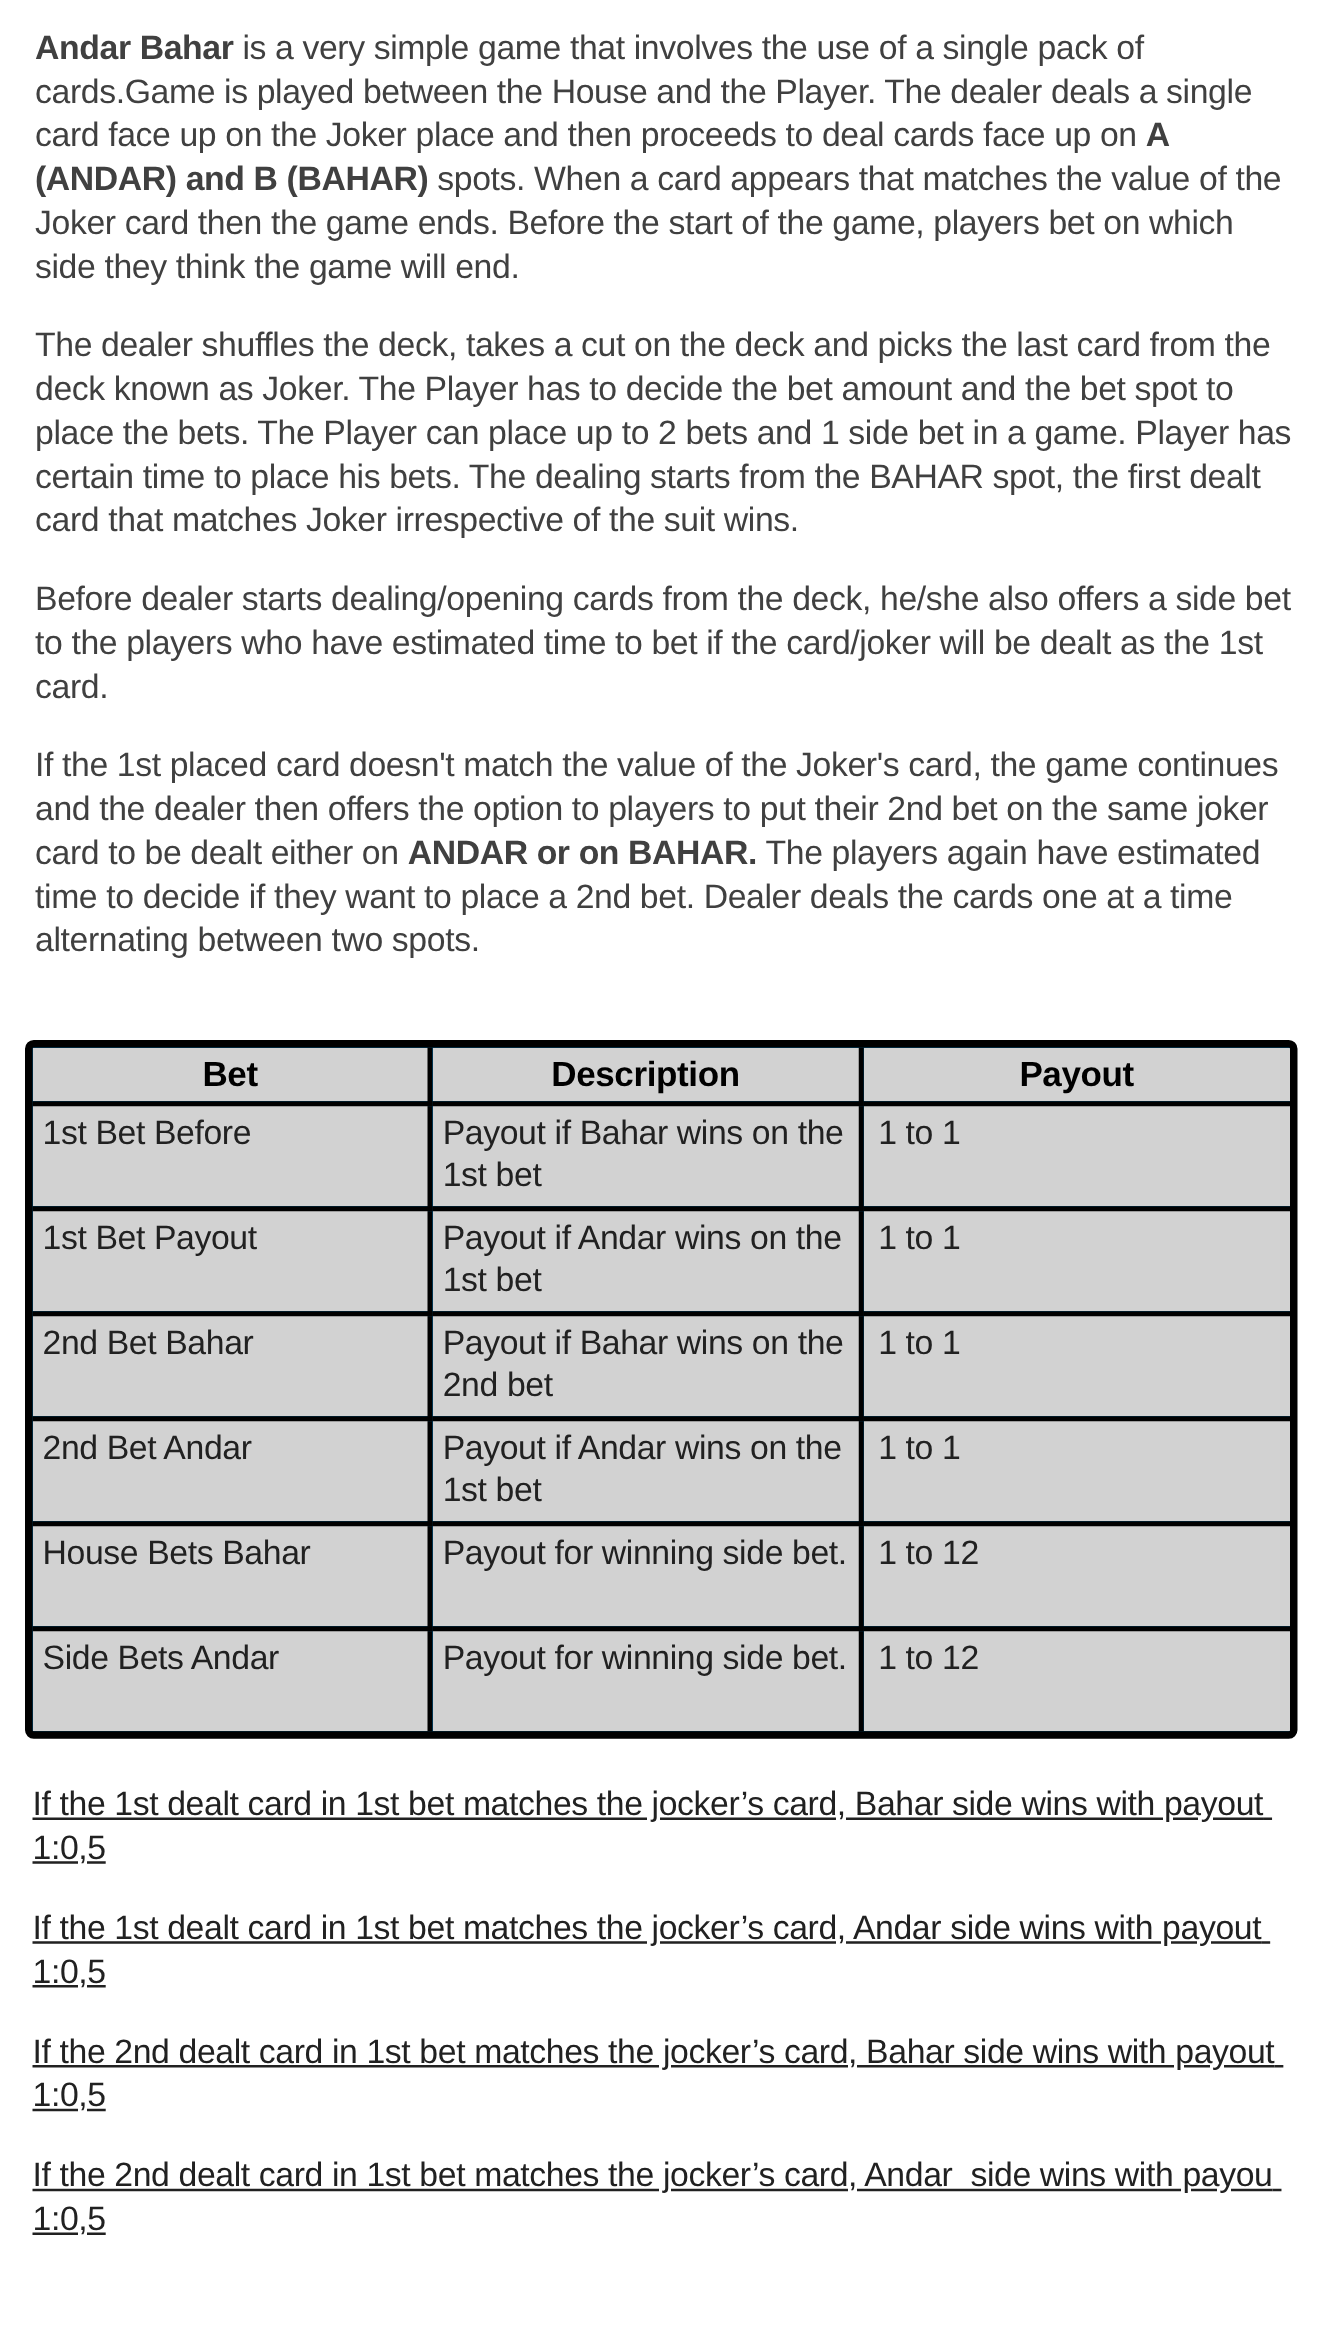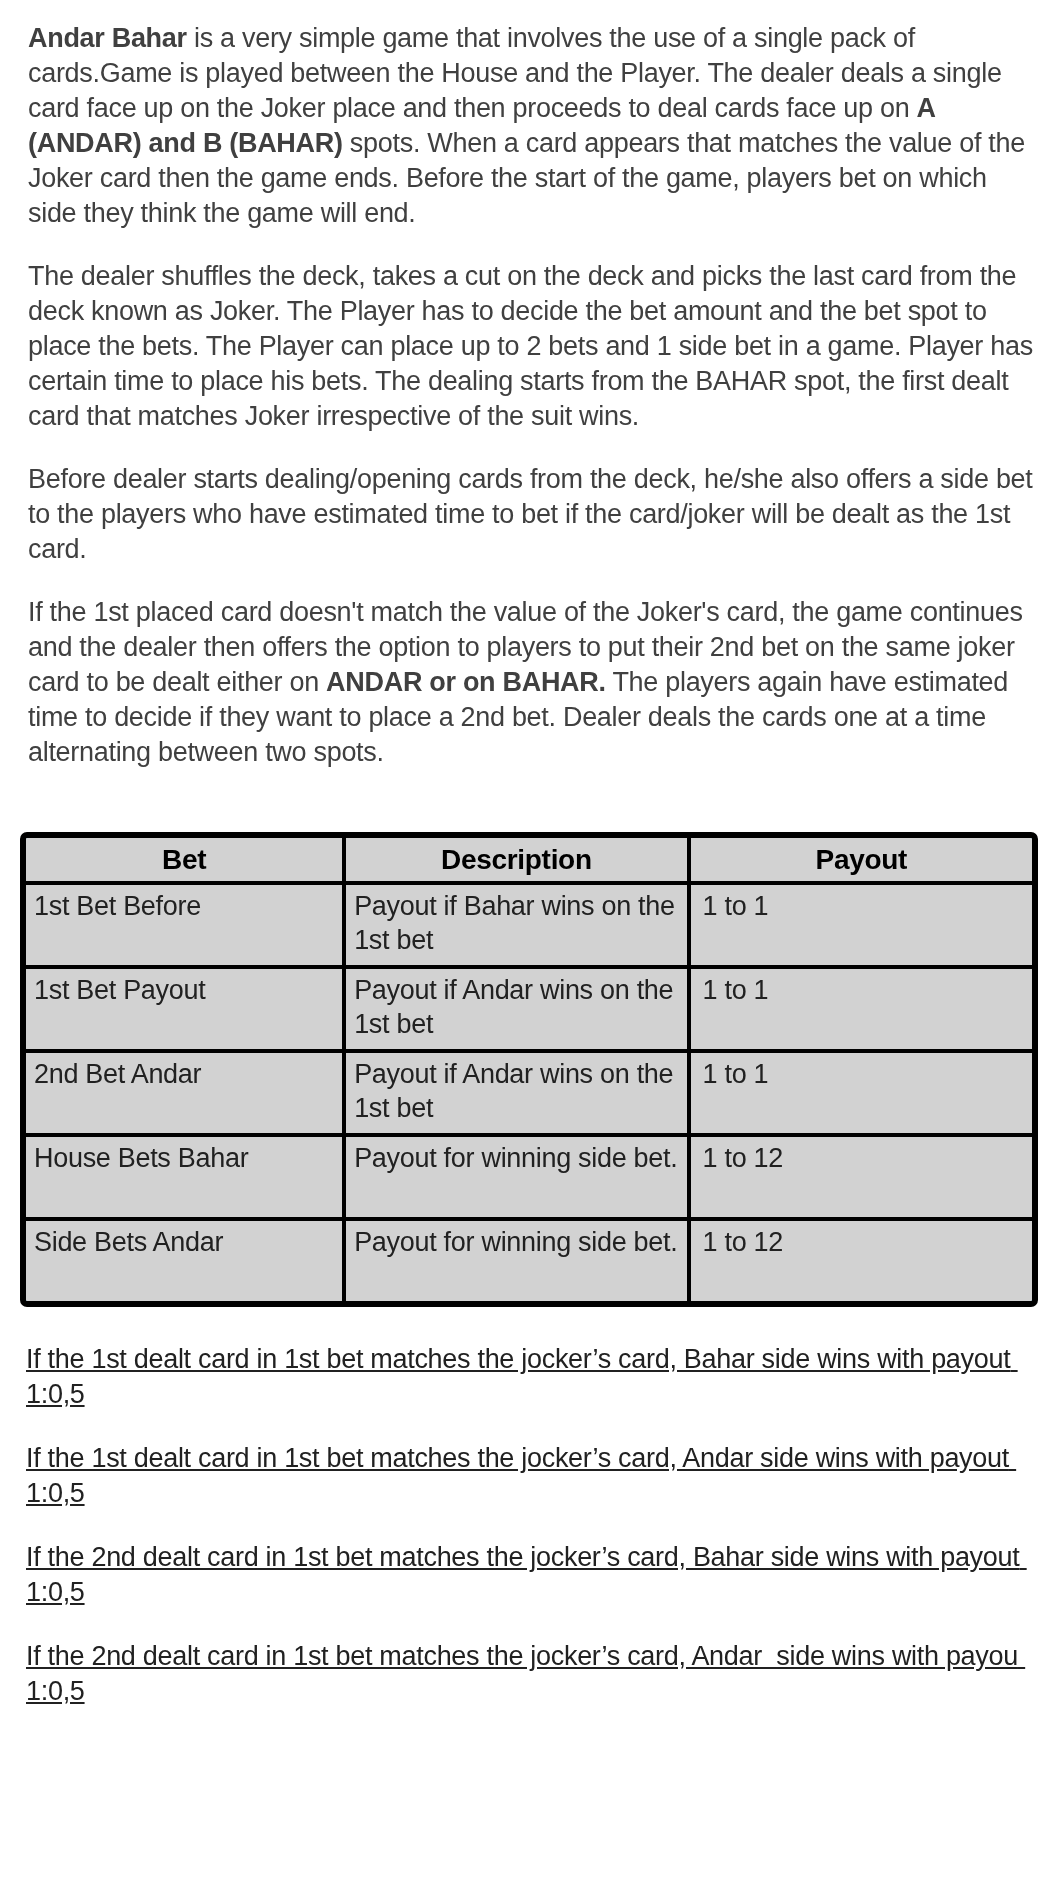--- a/index.html
+++ b/index.html
@@ -107,20 +107,25 @@
           <td>1st Bet Before</td>
           <td>Payout if Bahar wins on the 1st bet</td>
           <td class="payout-col">1 to 1</td>
         </tr>
         <tr>
           <td>1st Bet Payout</td>
           <td>Payout if Andar wins on the 1st bet</td>
           <td class="payout-col">1 to 1</td>
         </tr>
         <tr>
+          <td>2nd Bet Bahar</td>
+          <td>Payout if Bahar wins on the 2nd bet</td>
+          <td class="payout-col">1 to 1</td>
+        </tr>
+        <tr>
           <td>2nd Bet Andar</td>
           <td>Payout if Andar wins on the 1st bet</td>
           <td class="payout-col">1 to 1</td>
         </tr>
         <tr>
           <td>House Bets Bahar</td>
           <td>Payout for winning side bet.</td>
           <td class="payout-col">1 to 12</td>
         </tr>
         <tr>

